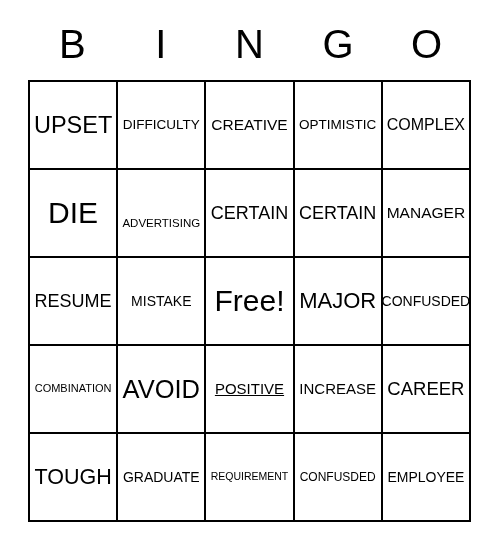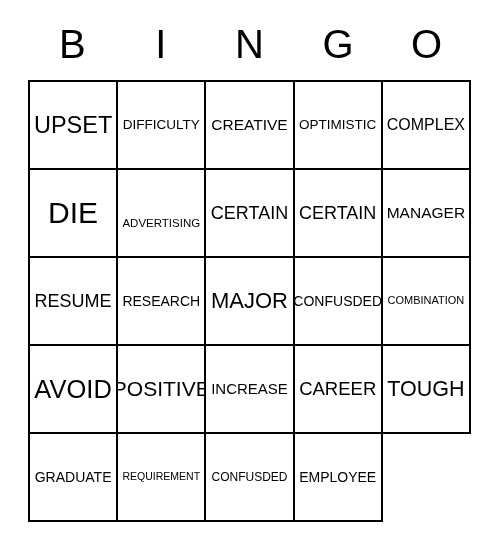--- a/index.html
+++ b/index.html
@@ -128,37 +128,40 @@
         <span class="cell-text" style="font-size: 18px;">CERTAIN</span>
       </div>
     <div class="cell">
         <span class="cell-text" style="font-size: 15.5px;">MANAGER</span>
       </div>
 
     <div class="cell">
         <span class="cell-text" style="font-size: 18px; text-align: center;">RESUME</span>
       </div>
     <div class="cell">
-        <span class="cell-text" style="font-size: 14px;">RESEARCH</span>
+        <span class="cell-text" style="font-size: 14px;">MISTAKE</span>
+      </div>
+    <div class="cell free-cell">
+        <span class="cell-text" style="font-size: 30px;">Free!</span>
       </div>
     <div class="cell">
         <span class="cell-text" style="font-size: 22px;">MAJOR</span>
       </div>
     <div class="cell">
         <span class="cell-text" style="font-size: 14px;">CONFUSDED</span>
       </div>
 
     <div class="cell">
         <span class="cell-text" style="font-size: 11px;">COMBINATION</span>
       </div>
     <div class="cell">
         <span class="cell-text" style="font-size: 25.5px;">AVOID</span>
       </div>
     <div class="cell">
-        <span class="cell-text" style="font-size: 21px;">POSITIVE</span>
+        <span class="cell-text" style="font-size: 15px; text-decoration: underline;">POSITIVE</span>
       </div>
     <div class="cell">
         <span class="cell-text" style="font-size: 15px;">INCREASE</span>
       </div>
     <div class="cell">
         <span class="cell-text" style="font-size: 18.5px;">CAREER</span>
       </div>
 
     <div class="cell">
         <span class="cell-text" style="font-size: 21.5px;">TOUGH</span>

